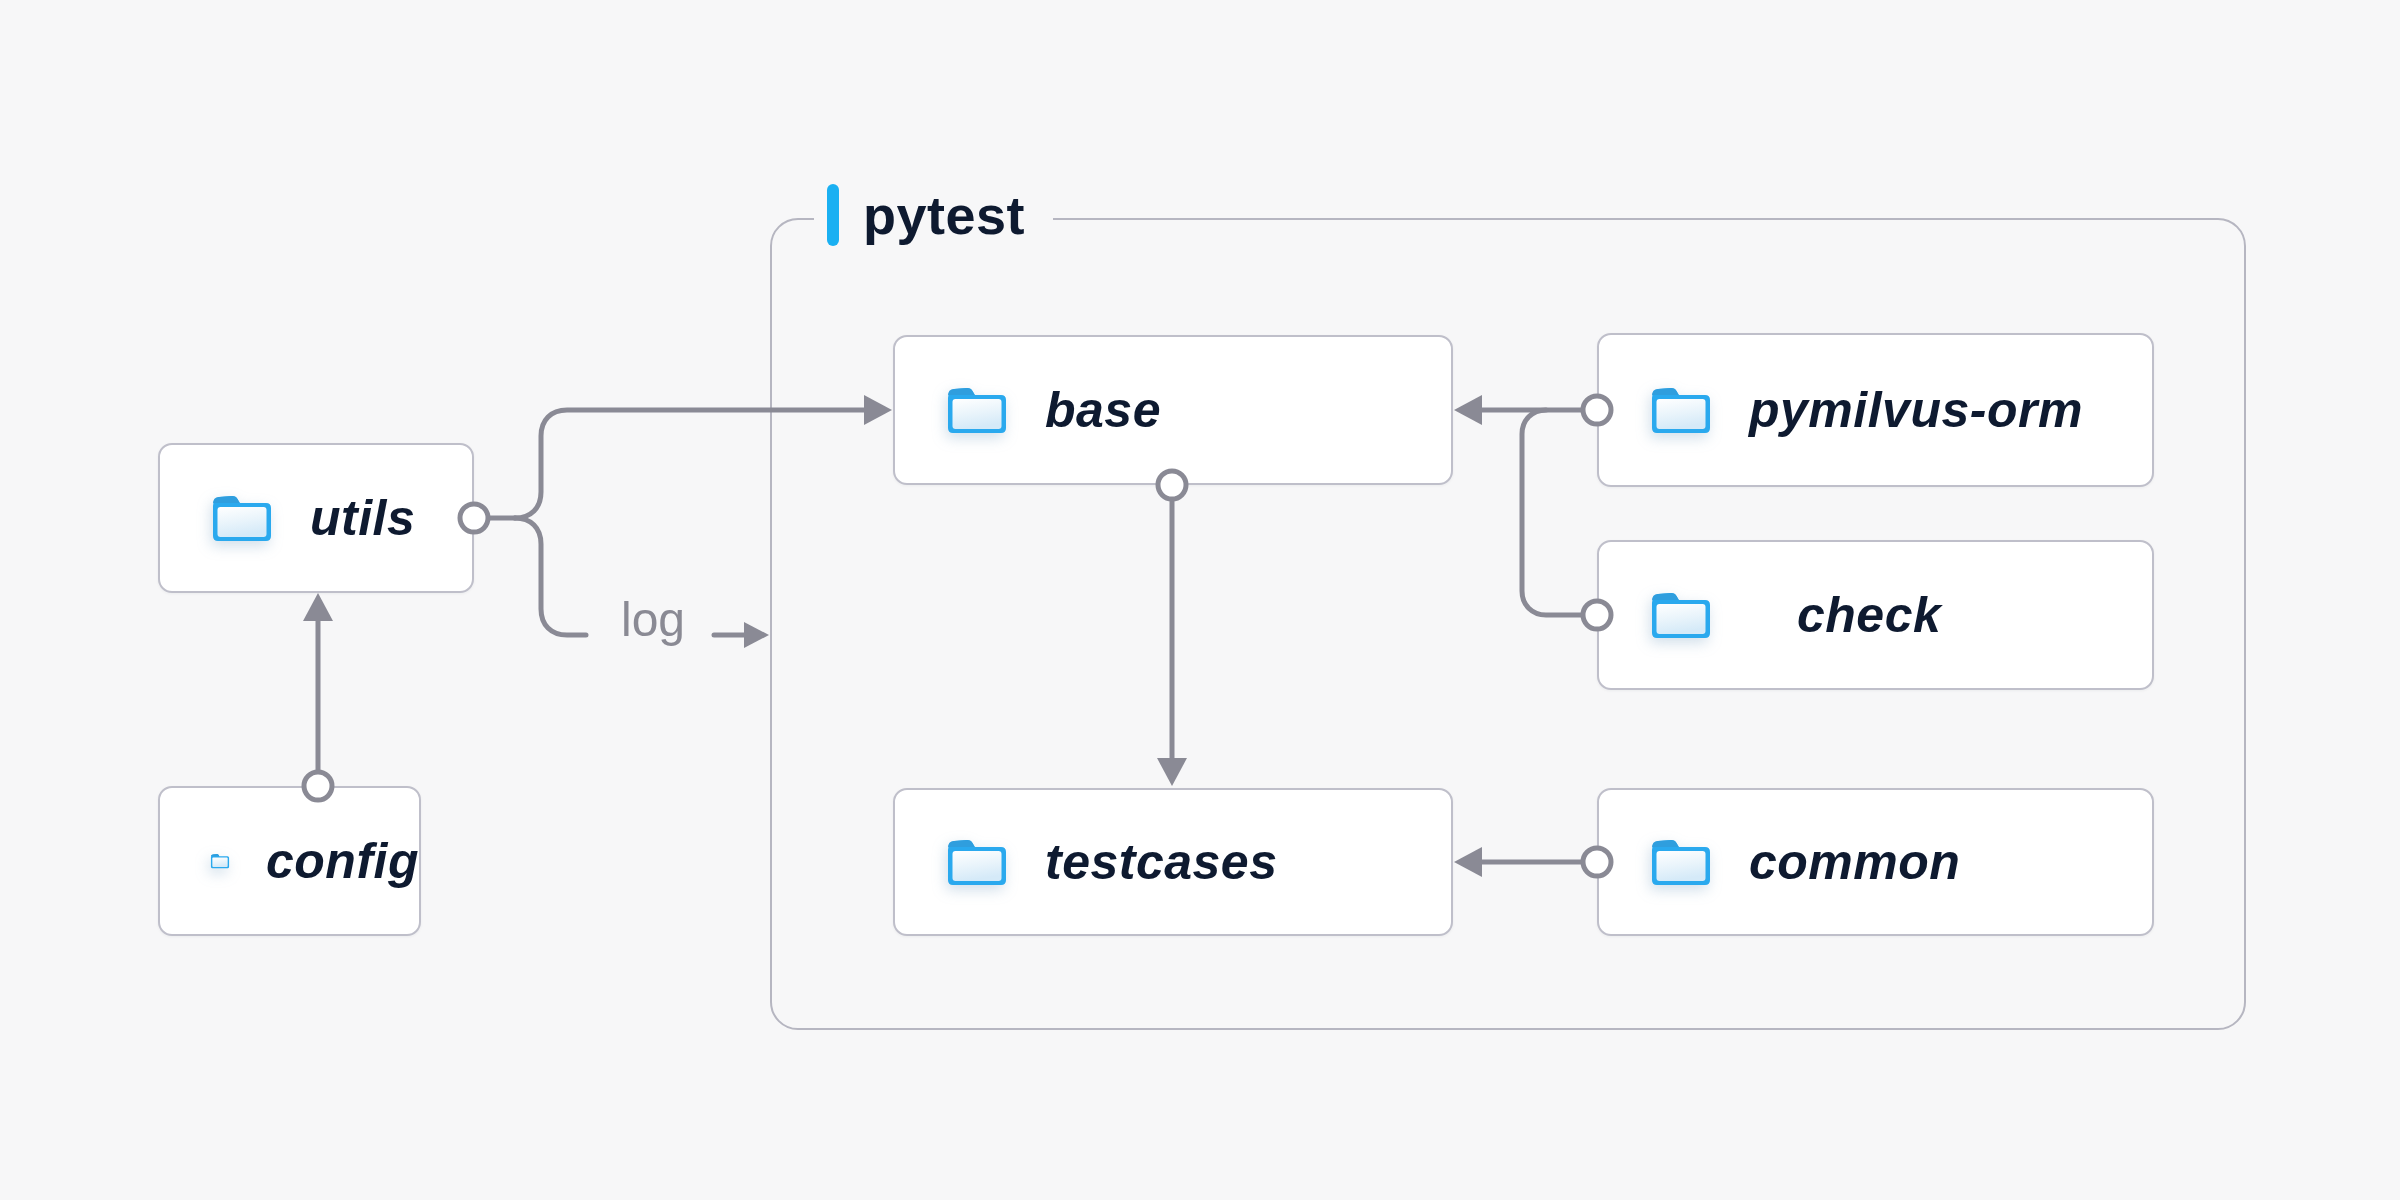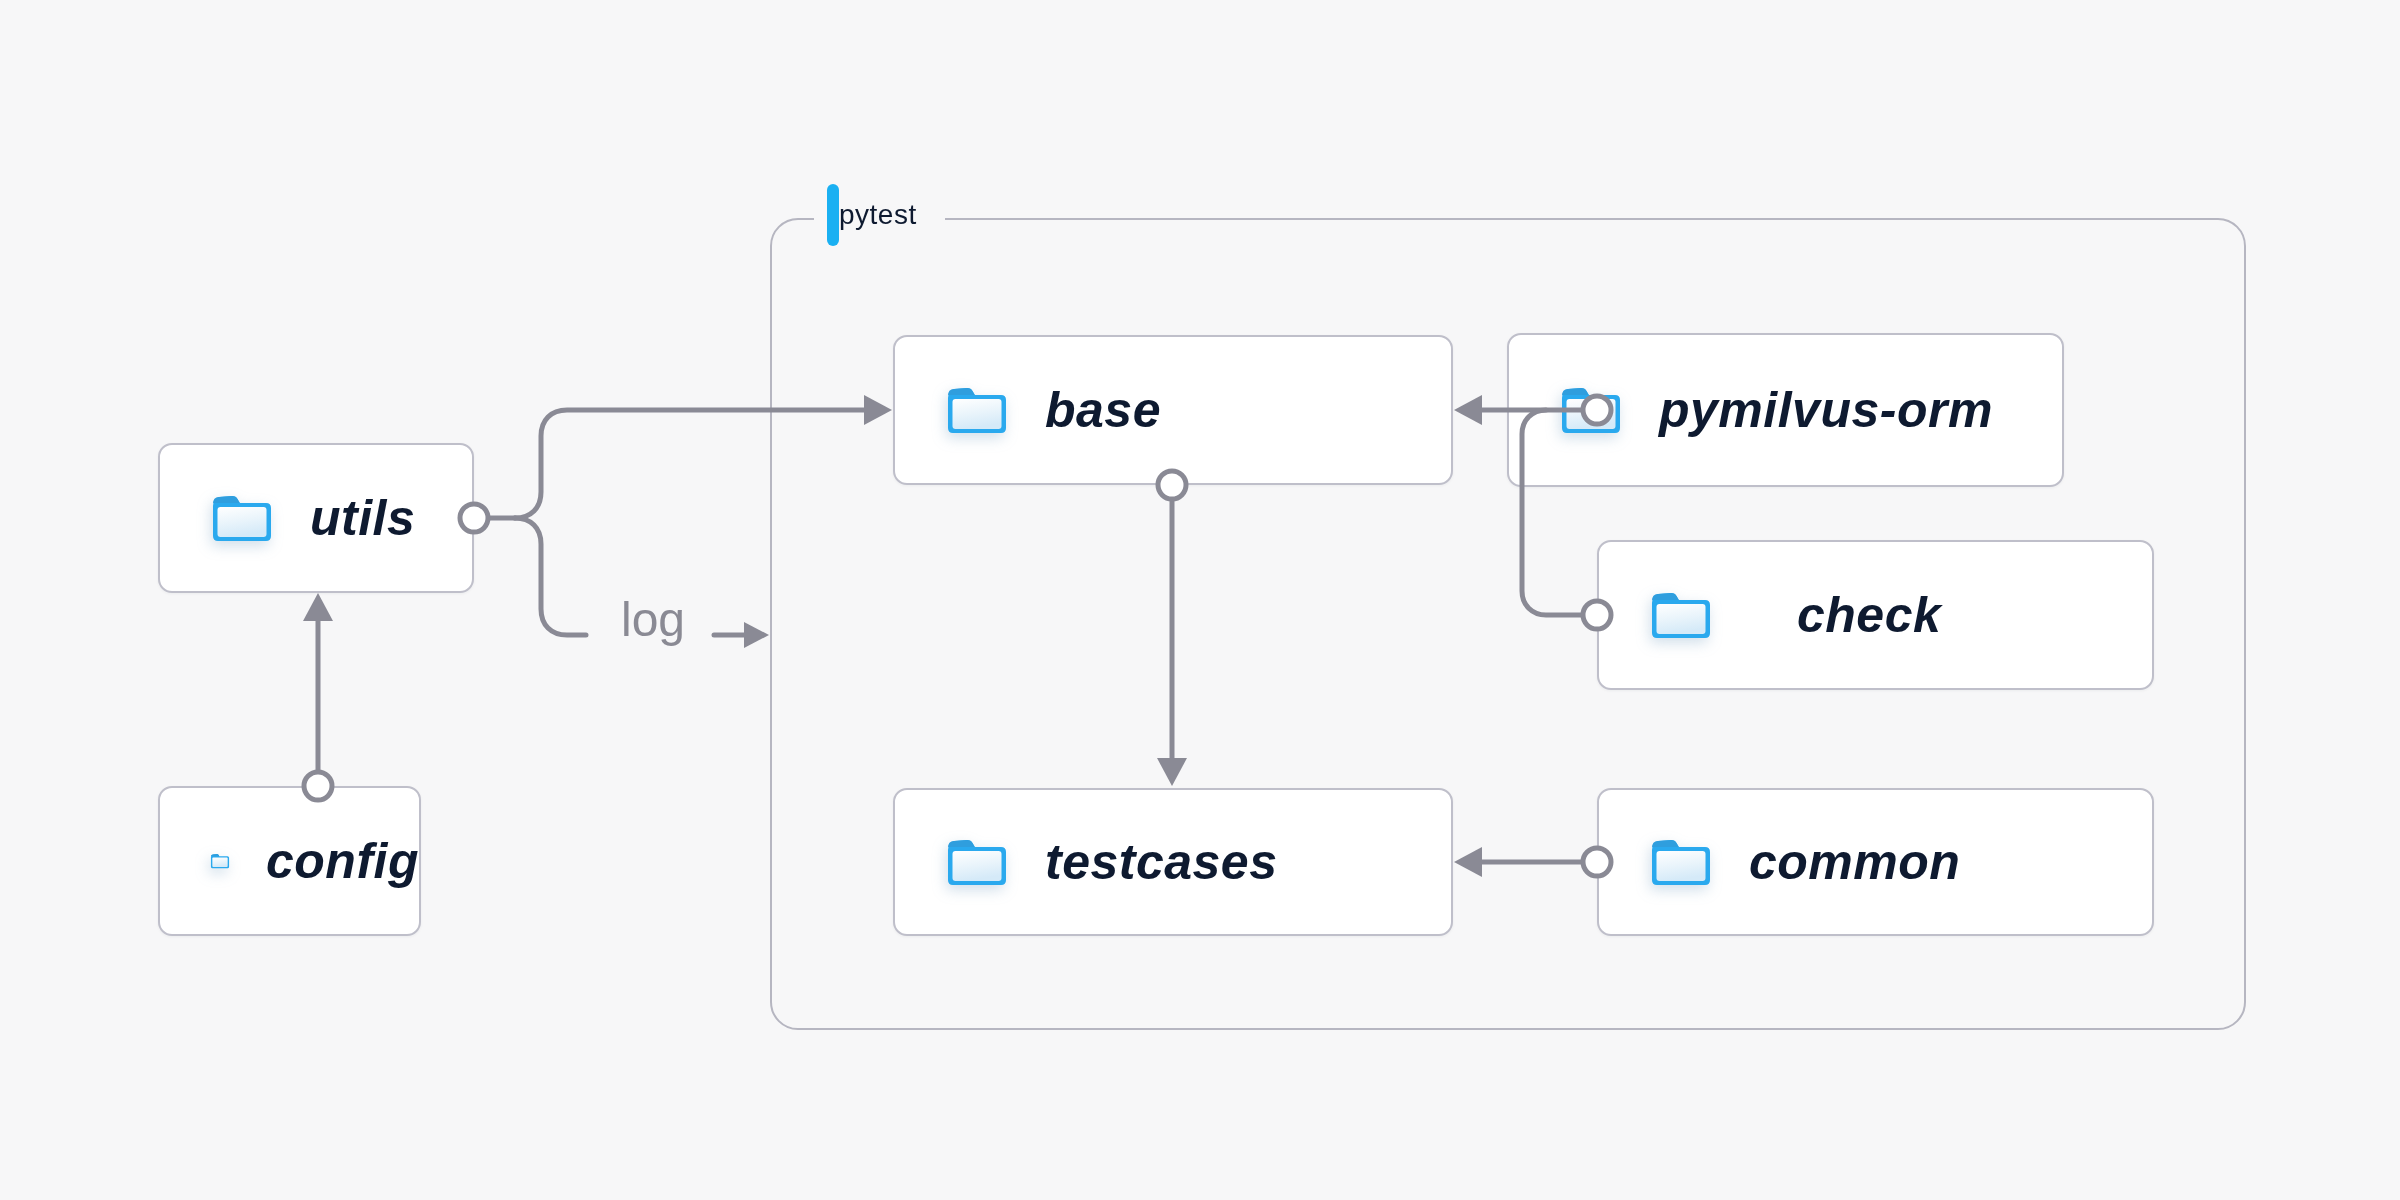--- a/index.html
+++ b/index.html
@@ -42,22 +42,23 @@
     background: var(--bg);
     padding: 0 28px 0 13px;
     z-index: 5;
   }
   .group-label .bar {
     width: 12px; height: 62px;
     border-radius: 6px;
     background: var(--accent);
   }
   .group-label .txt {
-    font-size: 28px;
-    font-weight: 400;
+    margin-left: 24px;
+    font-size: 54px;
+    font-weight: 700;
     letter-spacing: 0.5px;
     color: var(--text);
   }
 
   
   .node {
     position: absolute;
     background: var(--node-bg);
     border: 2px solid var(--node-border);
     border-radius: 14px;
@@ -73,21 +74,21 @@
     font-weight: 600;
     letter-spacing: 0.5px;
     color: var(--text);
     font-style: italic;
   }
   .node .folder { filter: drop-shadow(-2px 5px 7px rgba(90,140,180,0.28)); }
 
   #node-utils        { left: 158px;  top: 443px; width: 316px; height: 150px; }
   #node-config       { left: 158px;  top: 786px; width: 263px; height: 150px; }
   #node-base         { left: 893px;  top: 335px; width: 560px; height: 150px; }
-  #node-pymilvus-orm { left: 1507px; top: 333px; width: 557px; height: 154px; }
+  #node-pymilvus-orm { left: 1597px; top: 333px; width: 557px; height: 154px; }
   #node-check        { left: 1597px; top: 540px; width: 557px; height: 150px; gap: 48px; }
   #node-testcases    { left: 893px;  top: 788px; width: 560px; height: 148px; }
   #node-common       { left: 1597px; top: 788px; width: 557px; height: 148px; align-items: center; }
 
   
   .wires {
     position: absolute;
     left: 0; top: 0;
     width: 2400px; height: 1200px;
     z-index: 3;

